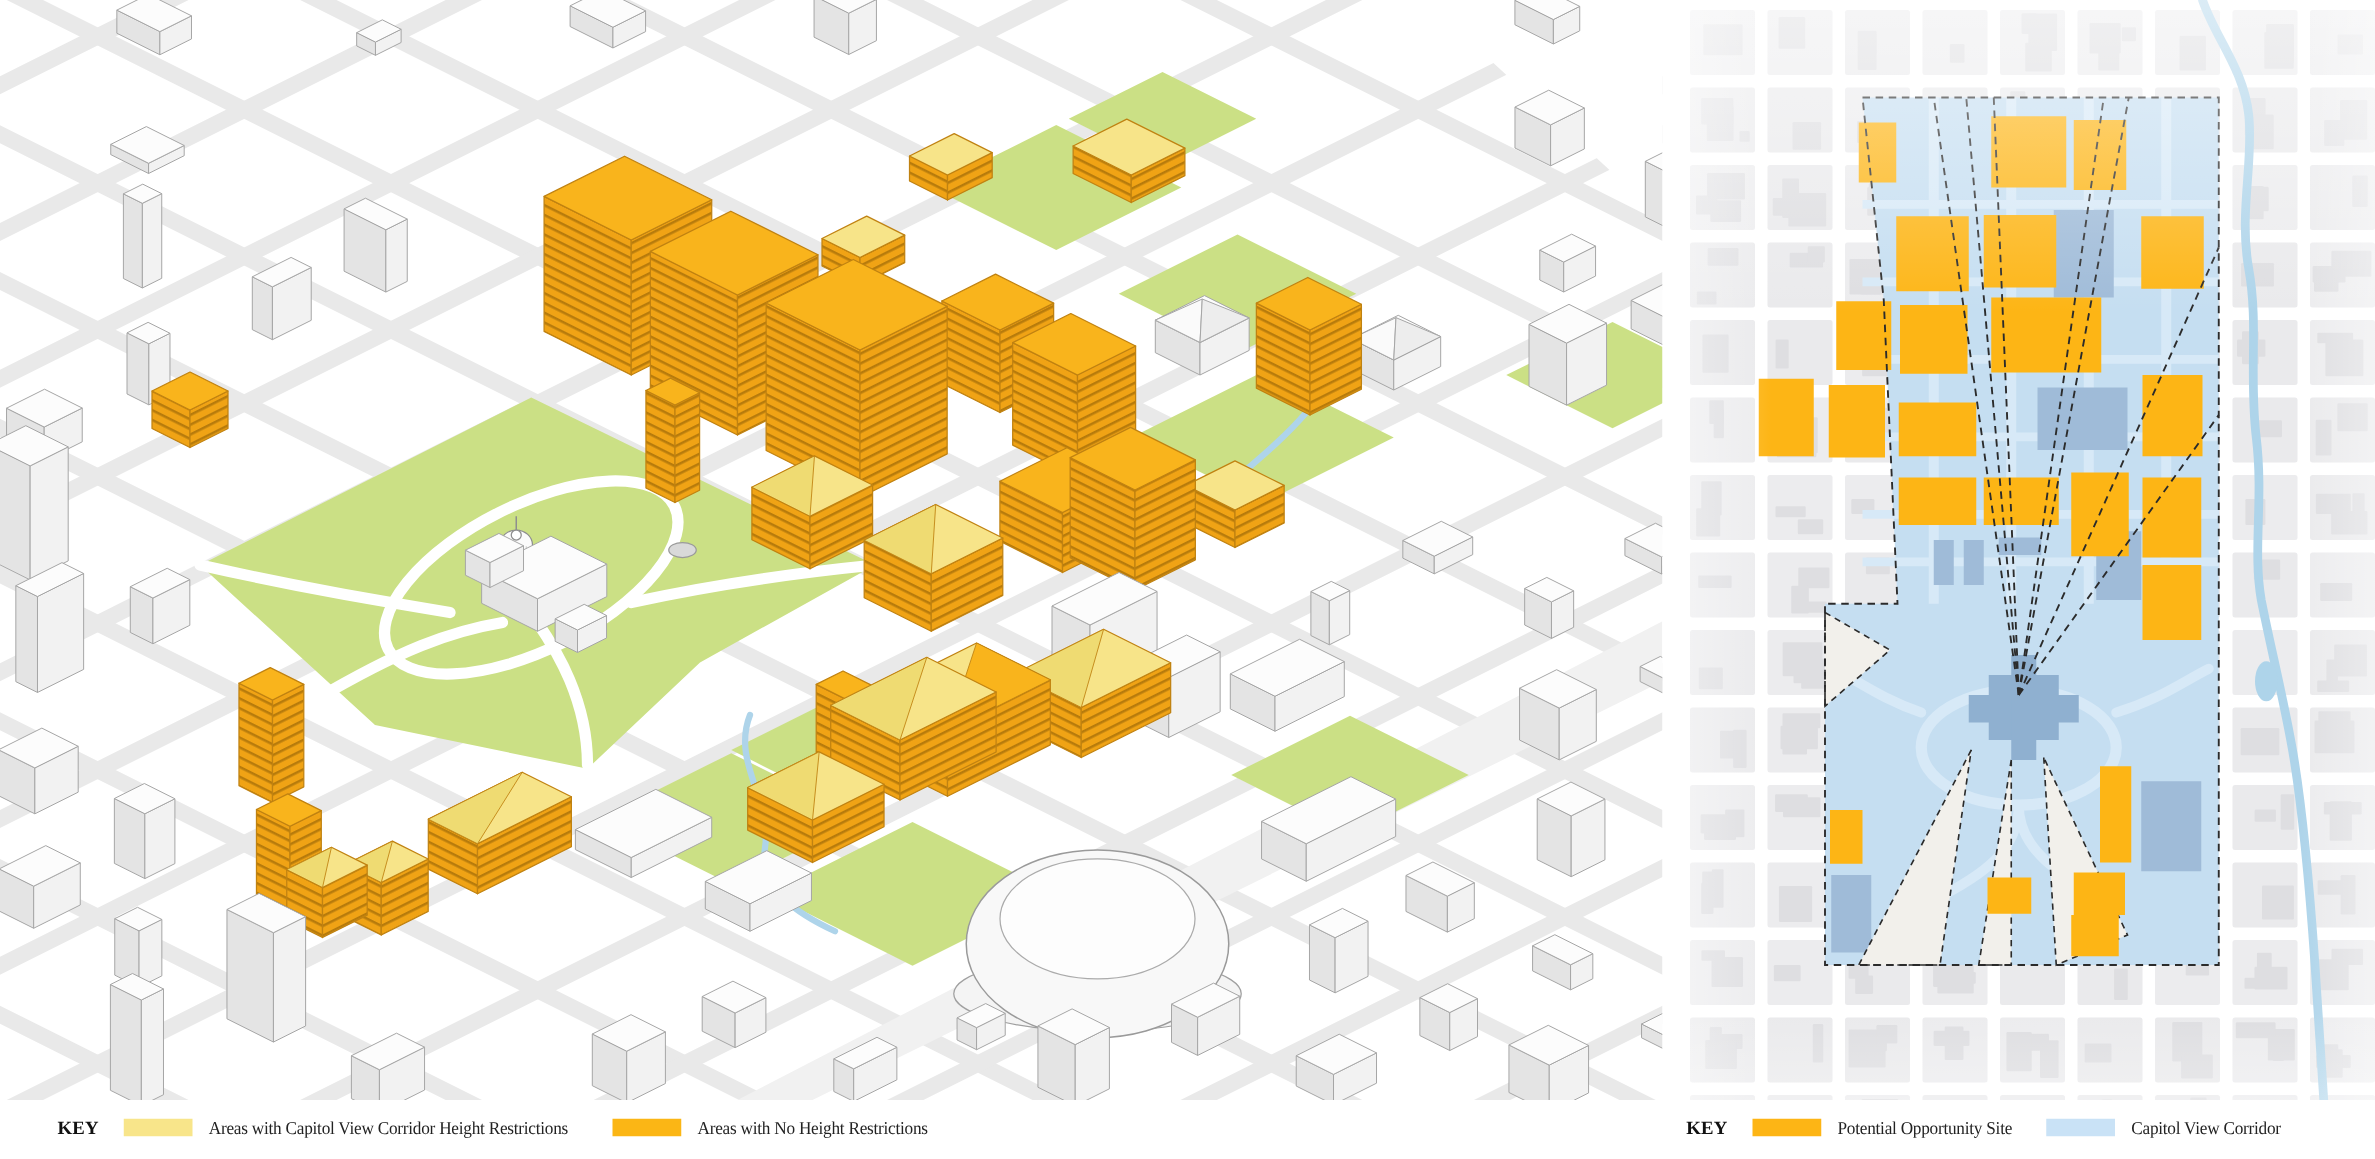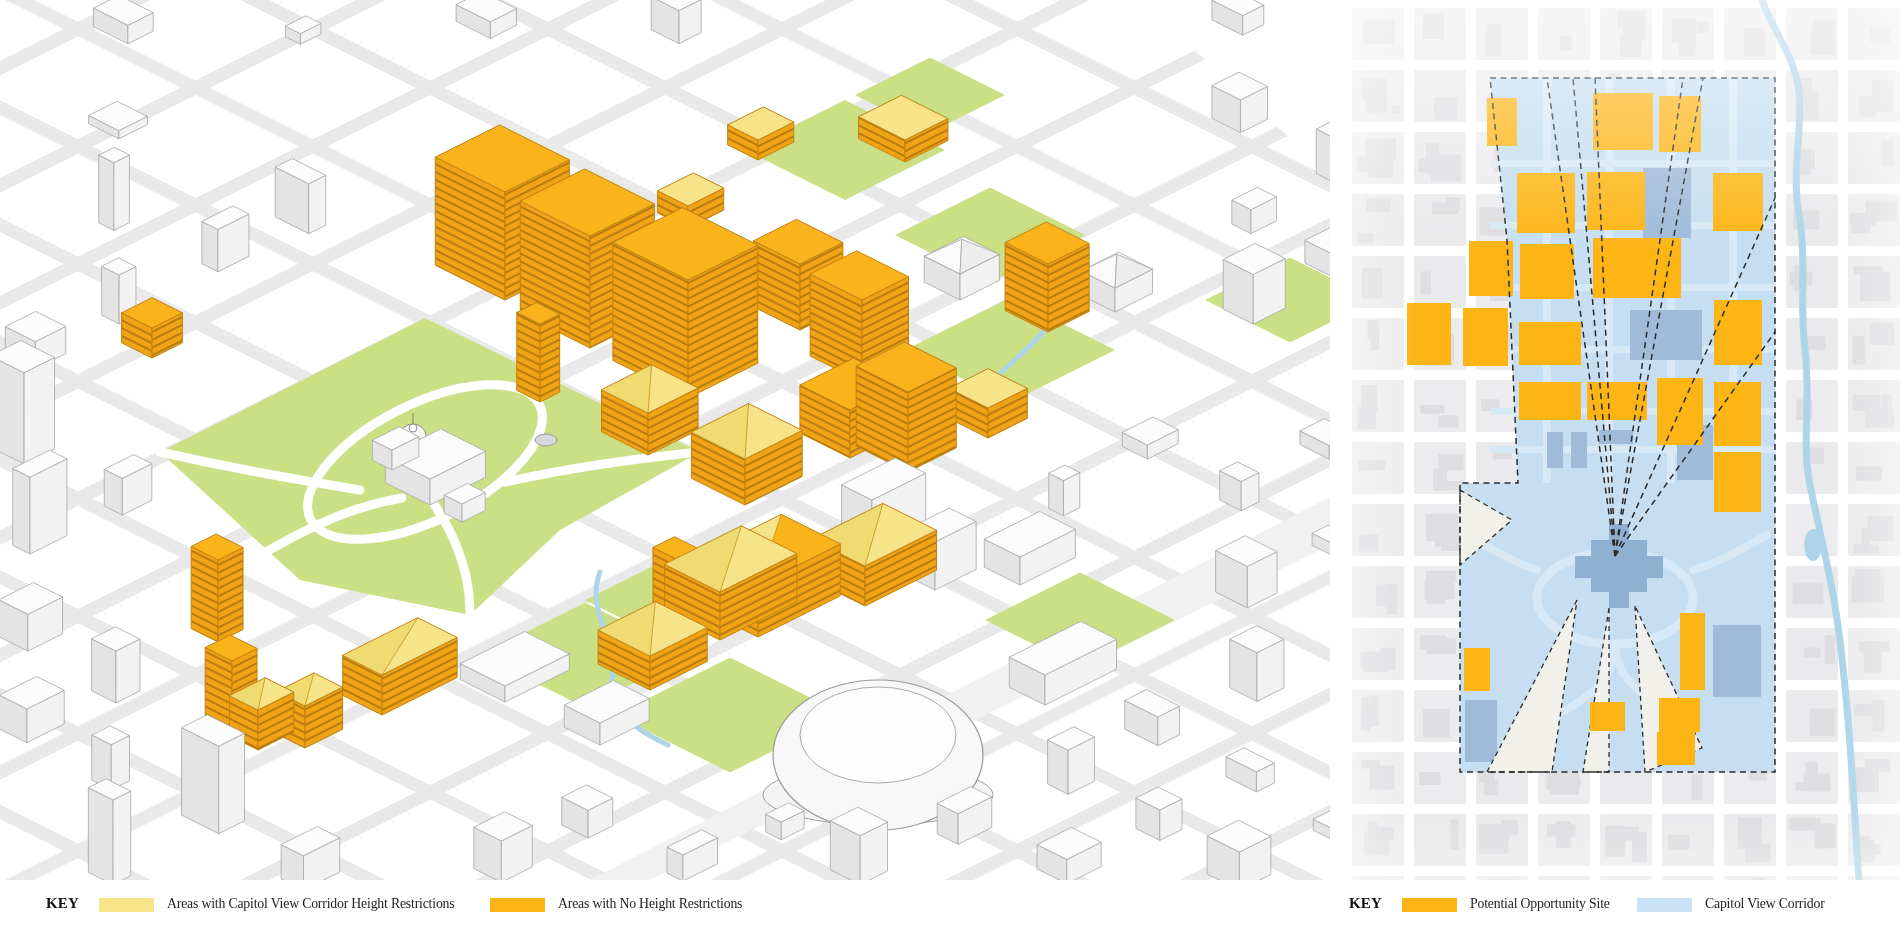--- a/index.html
+++ b/index.html
@@ -8,21 +8,21 @@
   .panel{position:absolute;top:0;height:880px;overflow:hidden;background:#fff;}
   .panel-left{left:0;width:1330px;}
   .panel-right{left:1347px;width:553px;}
   .gutter{position:absolute;left:1330px;top:0;width:17px;height:880px;background:#fff;}
   .panel svg{display:block;width:100%;height:100%;}
   .legend-bar{position:absolute;left:0;top:880px;width:1900px;height:47px;background:#fff;}
   .key-group{position:absolute;top:0;height:47px;display:flex;align-items:center;}
   .key-left{left:46px;}
   .key-right{left:1349px;}
   .key-title{font-weight:bold;font-size:15px;color:#111;letter-spacing:.2px;margin-right:20px;}
-  .key-item{display:flex;align-items:flex-end;margin-right:20px;}
+  .key-item{display:flex;align-items:flex-start;margin-right:20px;}
   .key-swatch{width:55px;height:14px;margin-right:13px;flex:0 0 auto;}
   .key-label{font-size:14.5px;color:#222;letter-spacing:-0.2px;transform:scaleX(.95);transform-origin:left center;white-space:nowrap;}
 </style>
 </head>
 <body>
 
 <div class="stage">
   <div class="panel panel-left">
     <svg id="axon" viewBox="0 0 1330 880" preserveAspectRatio="none">
       <defs>

